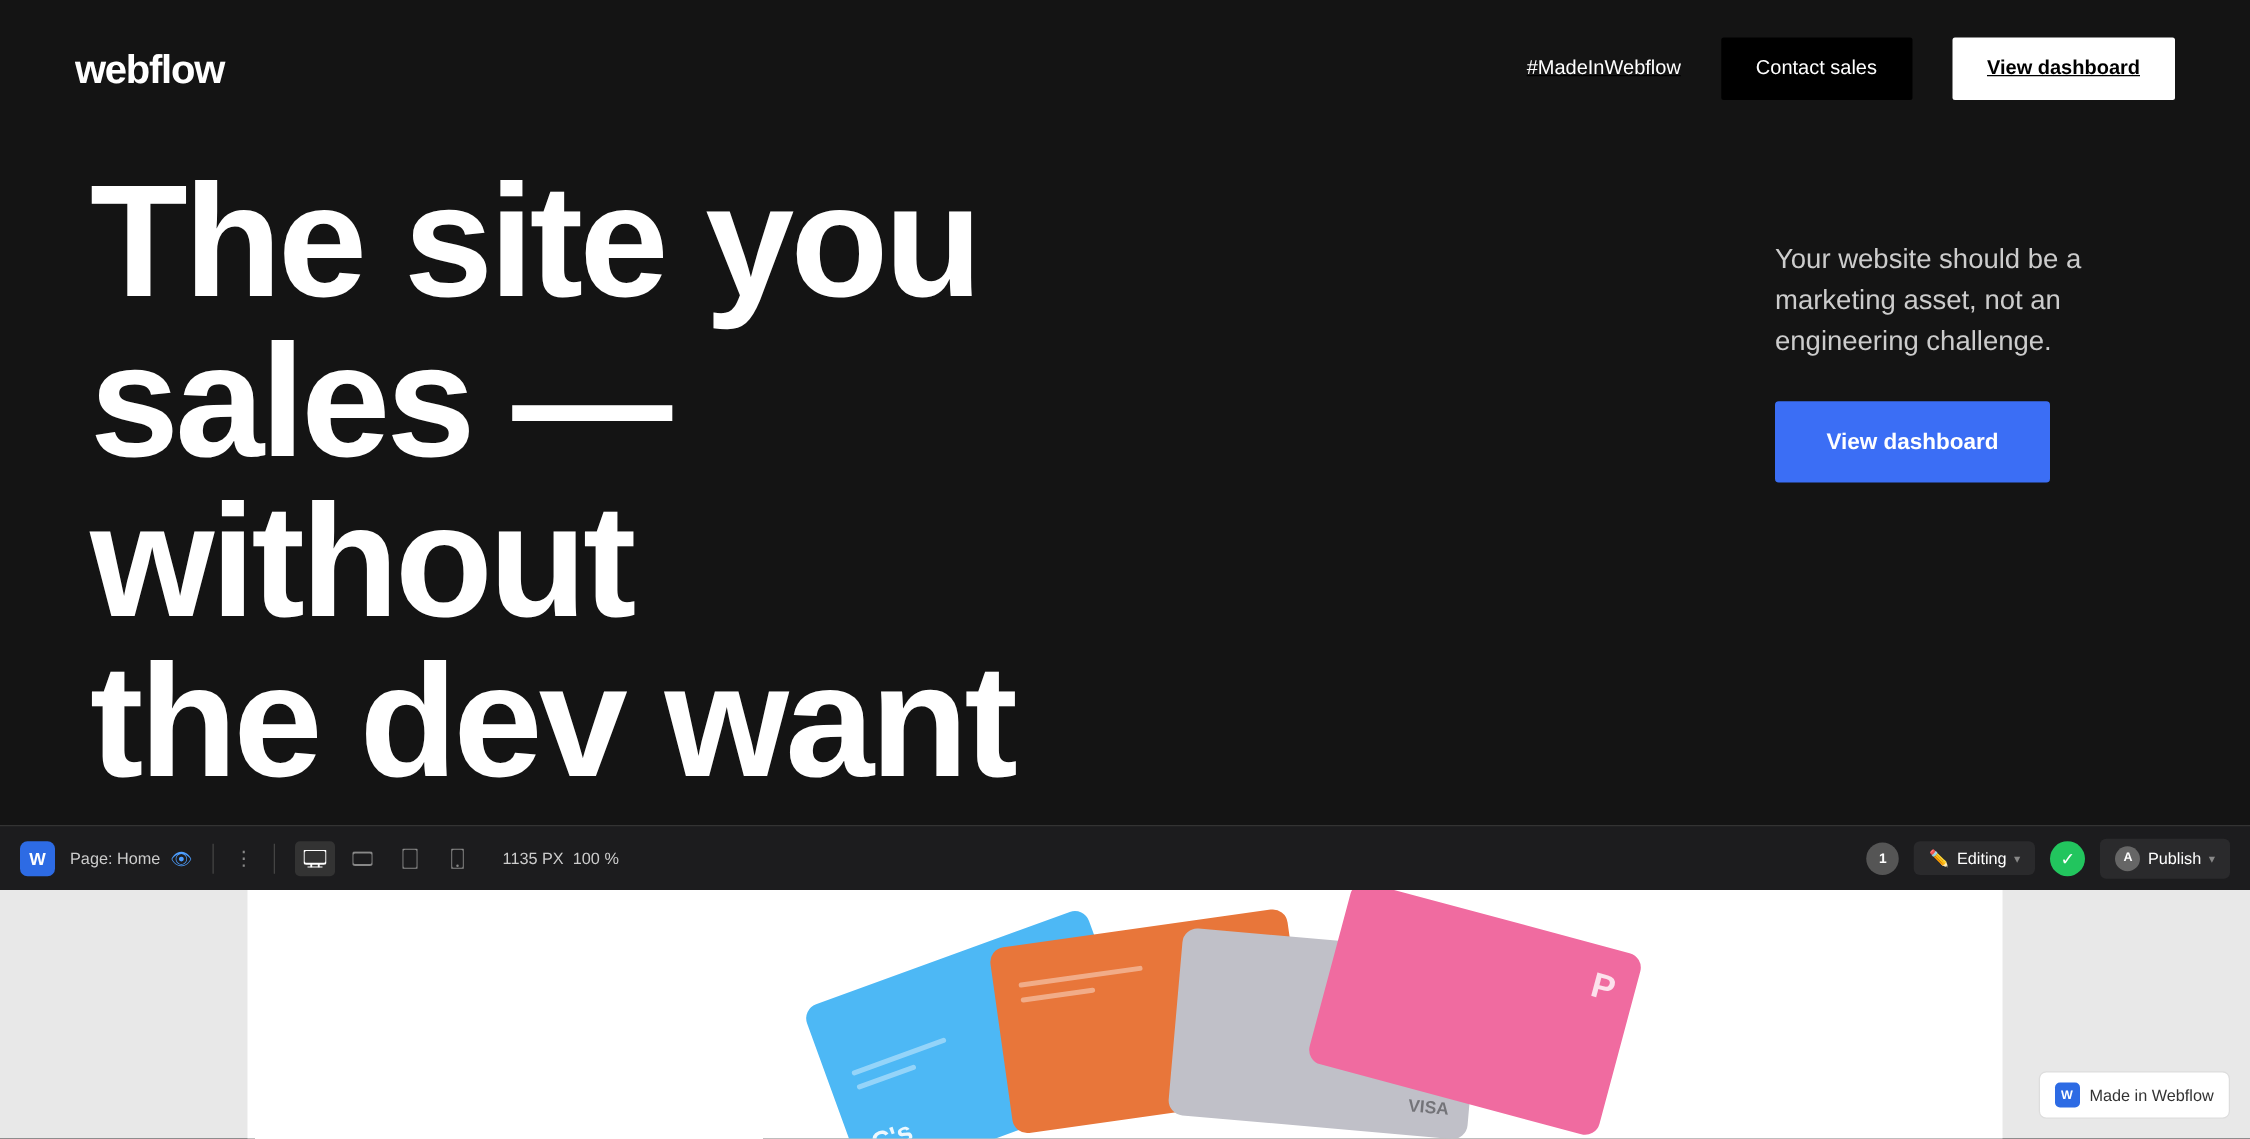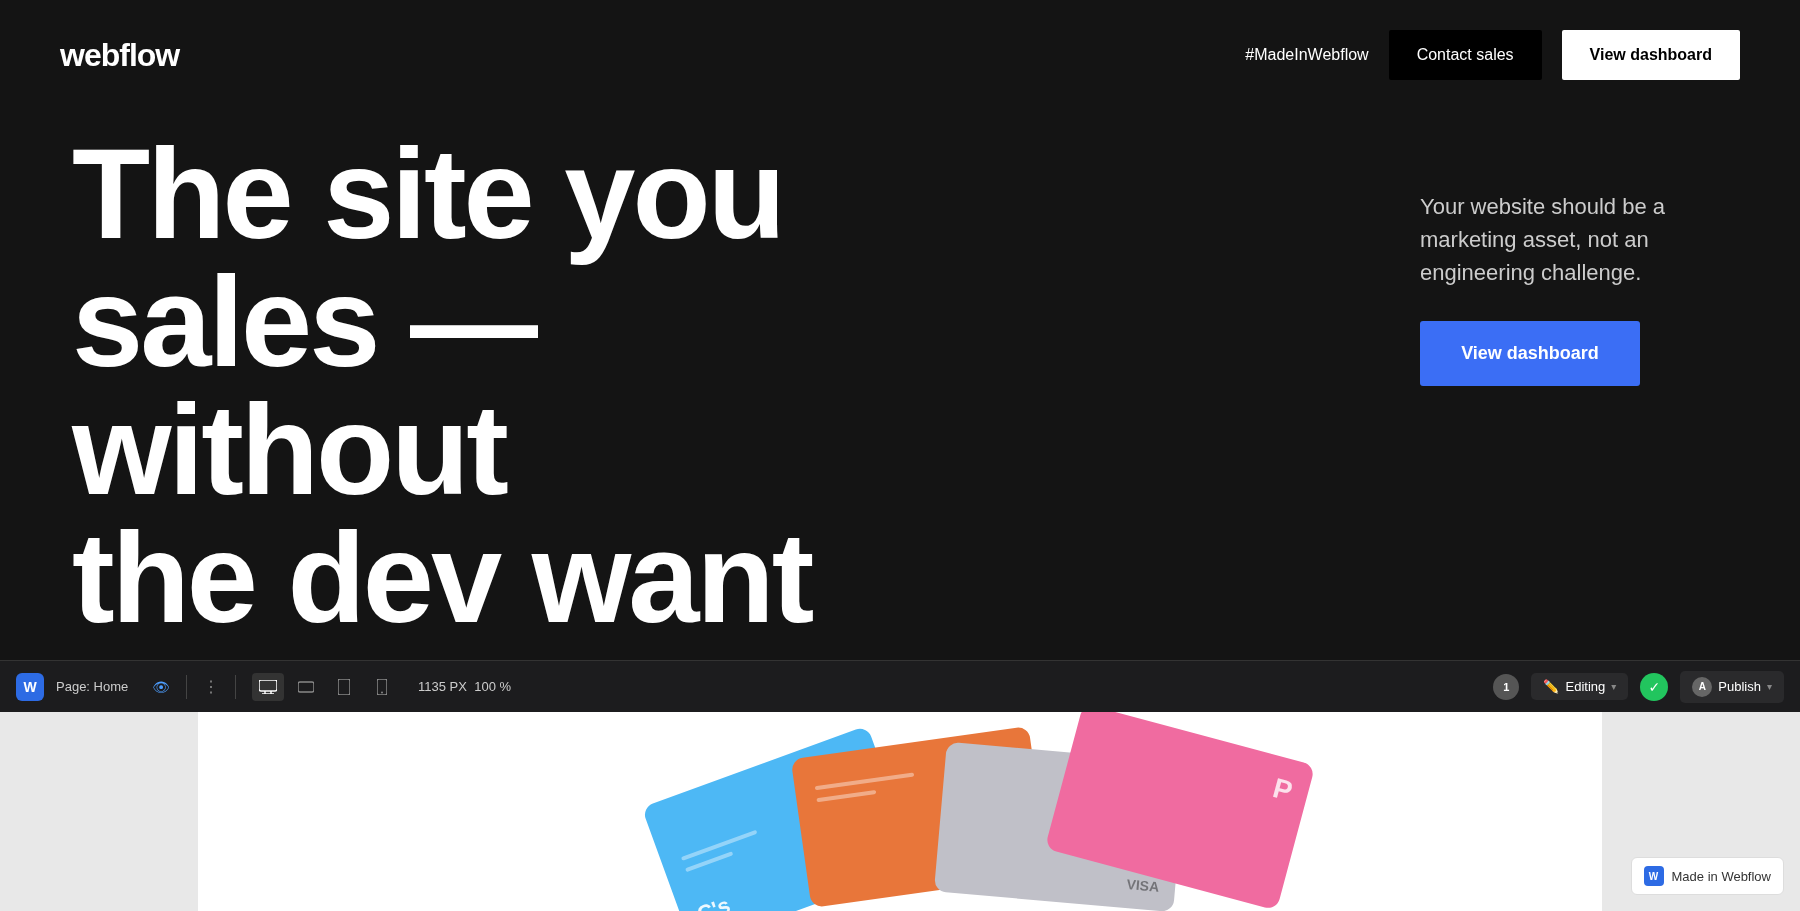--- a/index.html
+++ b/index.html
@@ -23,21 +23,22 @@
     }
     .logo {
       font-size: 32px;
       font-weight: 700;
       color: #fff;
       letter-spacing: -1px;
     }
     .nav-right {
       display: flex;
       align-items: center;
-      gap: 20px;
+      gap: 32px;
+      text-decoration: underline;
     }
     .nav-hashtag {
       color: #fff;
       font-size: 16px;
     }
     .btn-contact {
       background: #000000;
       color: #fff;
       border: none;
       padding: 16px 28px;
@@ -124,21 +125,21 @@
       color: #fff;
       font-size: 14px;
       font-weight: 700;
       flex-shrink: 0;
     }
     .page-label {
       color: #ccc;
       font-size: 13px;
       display: flex;
       align-items: center;
-      gap: 24px;
+      gap: 8px;
     }
     .page-eye {
       color: #4d9eff;
       font-size: 14px;
     }
     .bar-separator {
       width: 1px;
       height: 24px;
       background: #444;
       margin: 0 4px;

